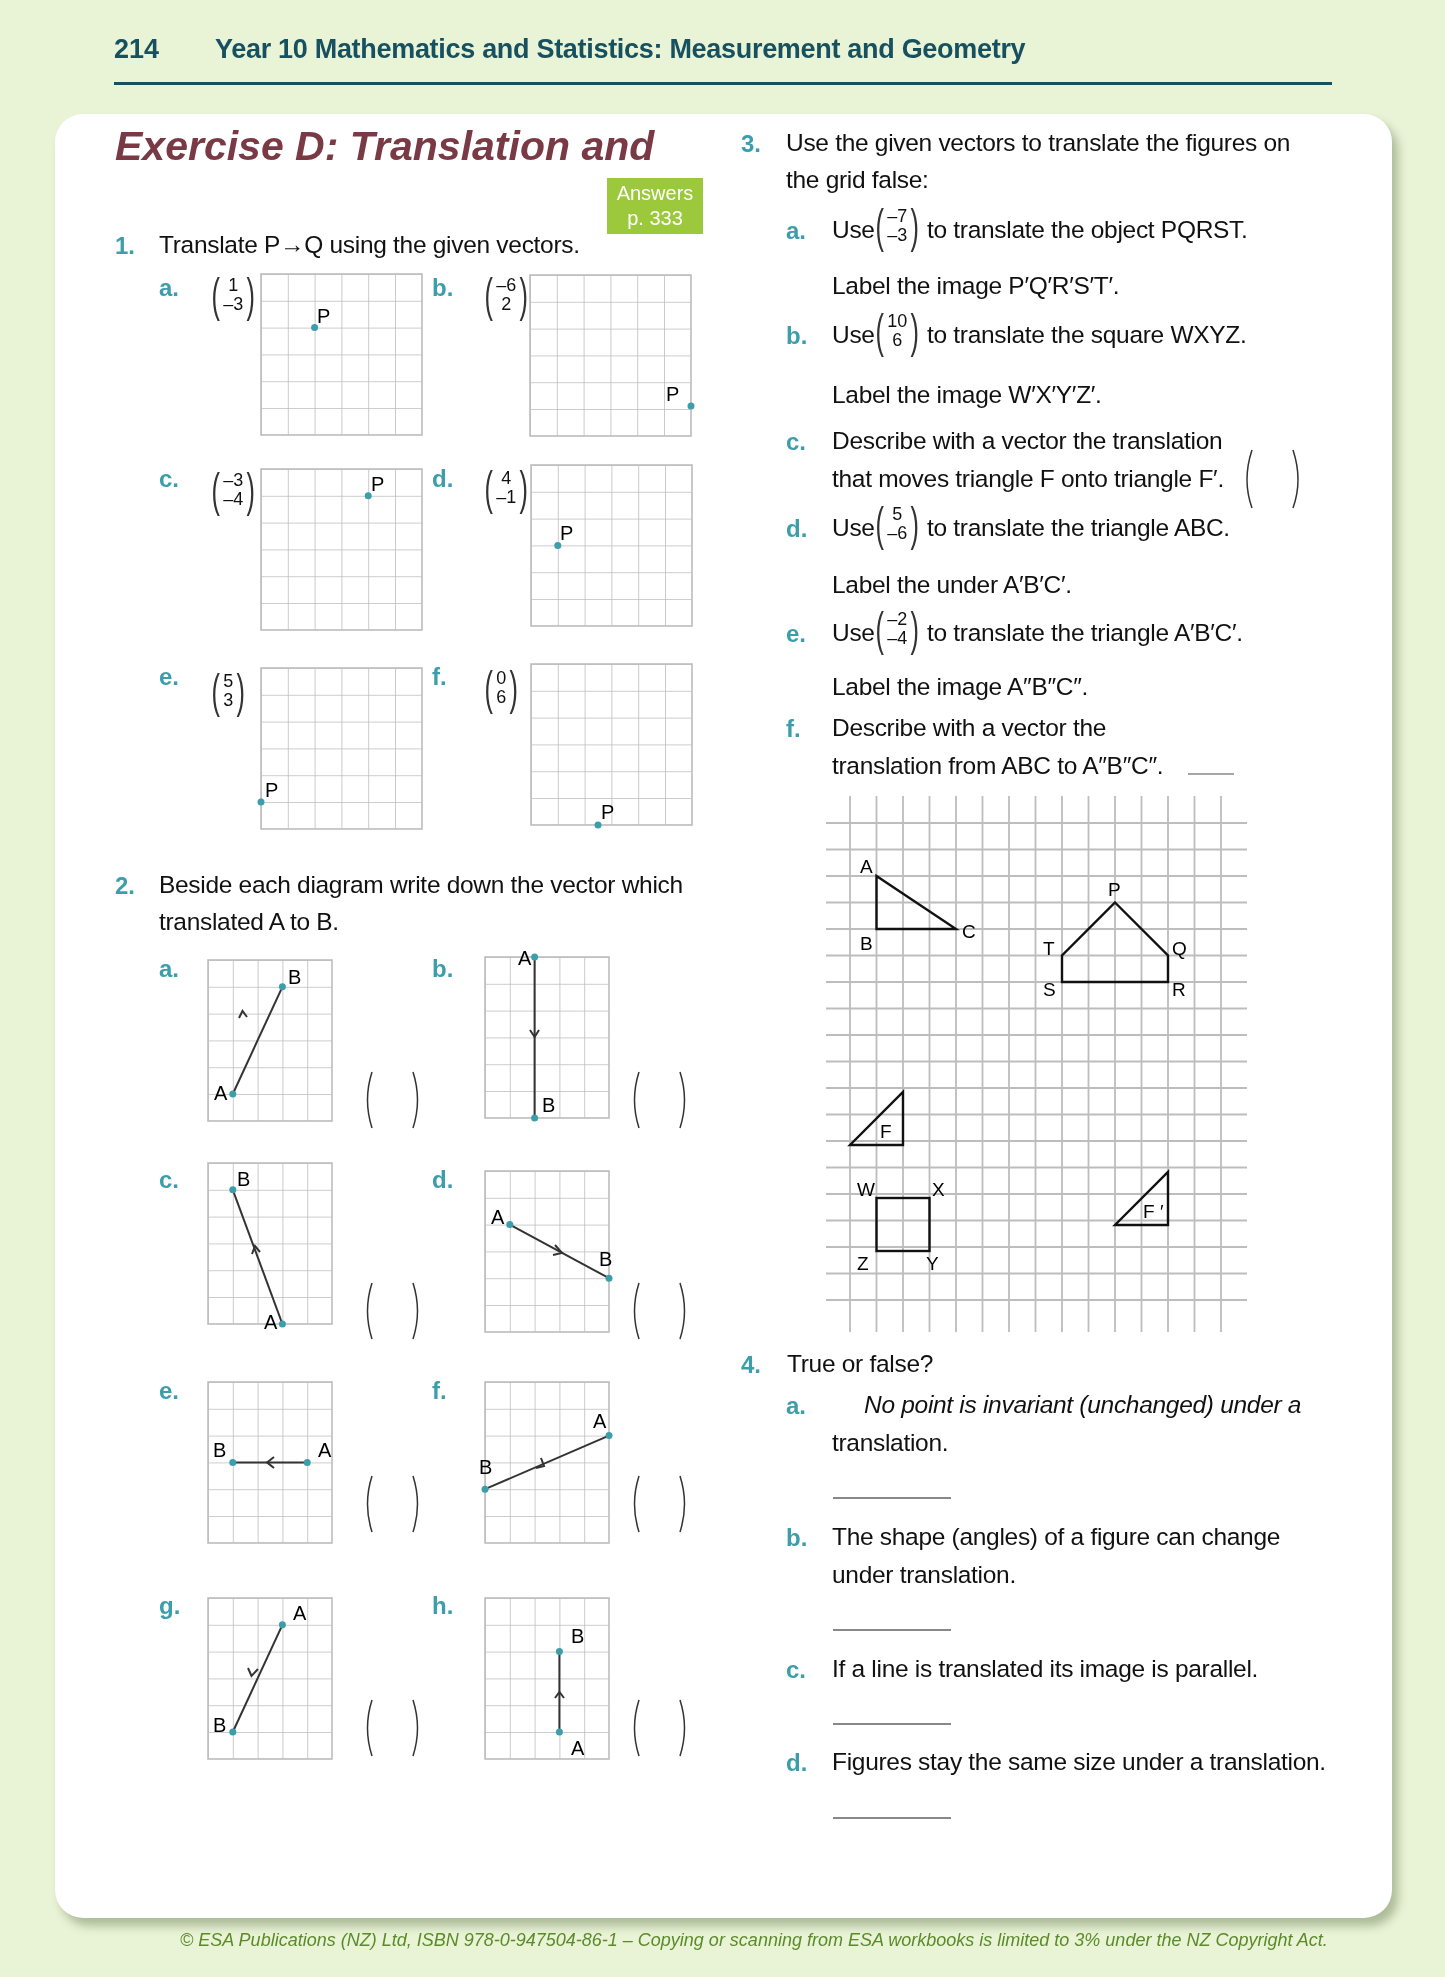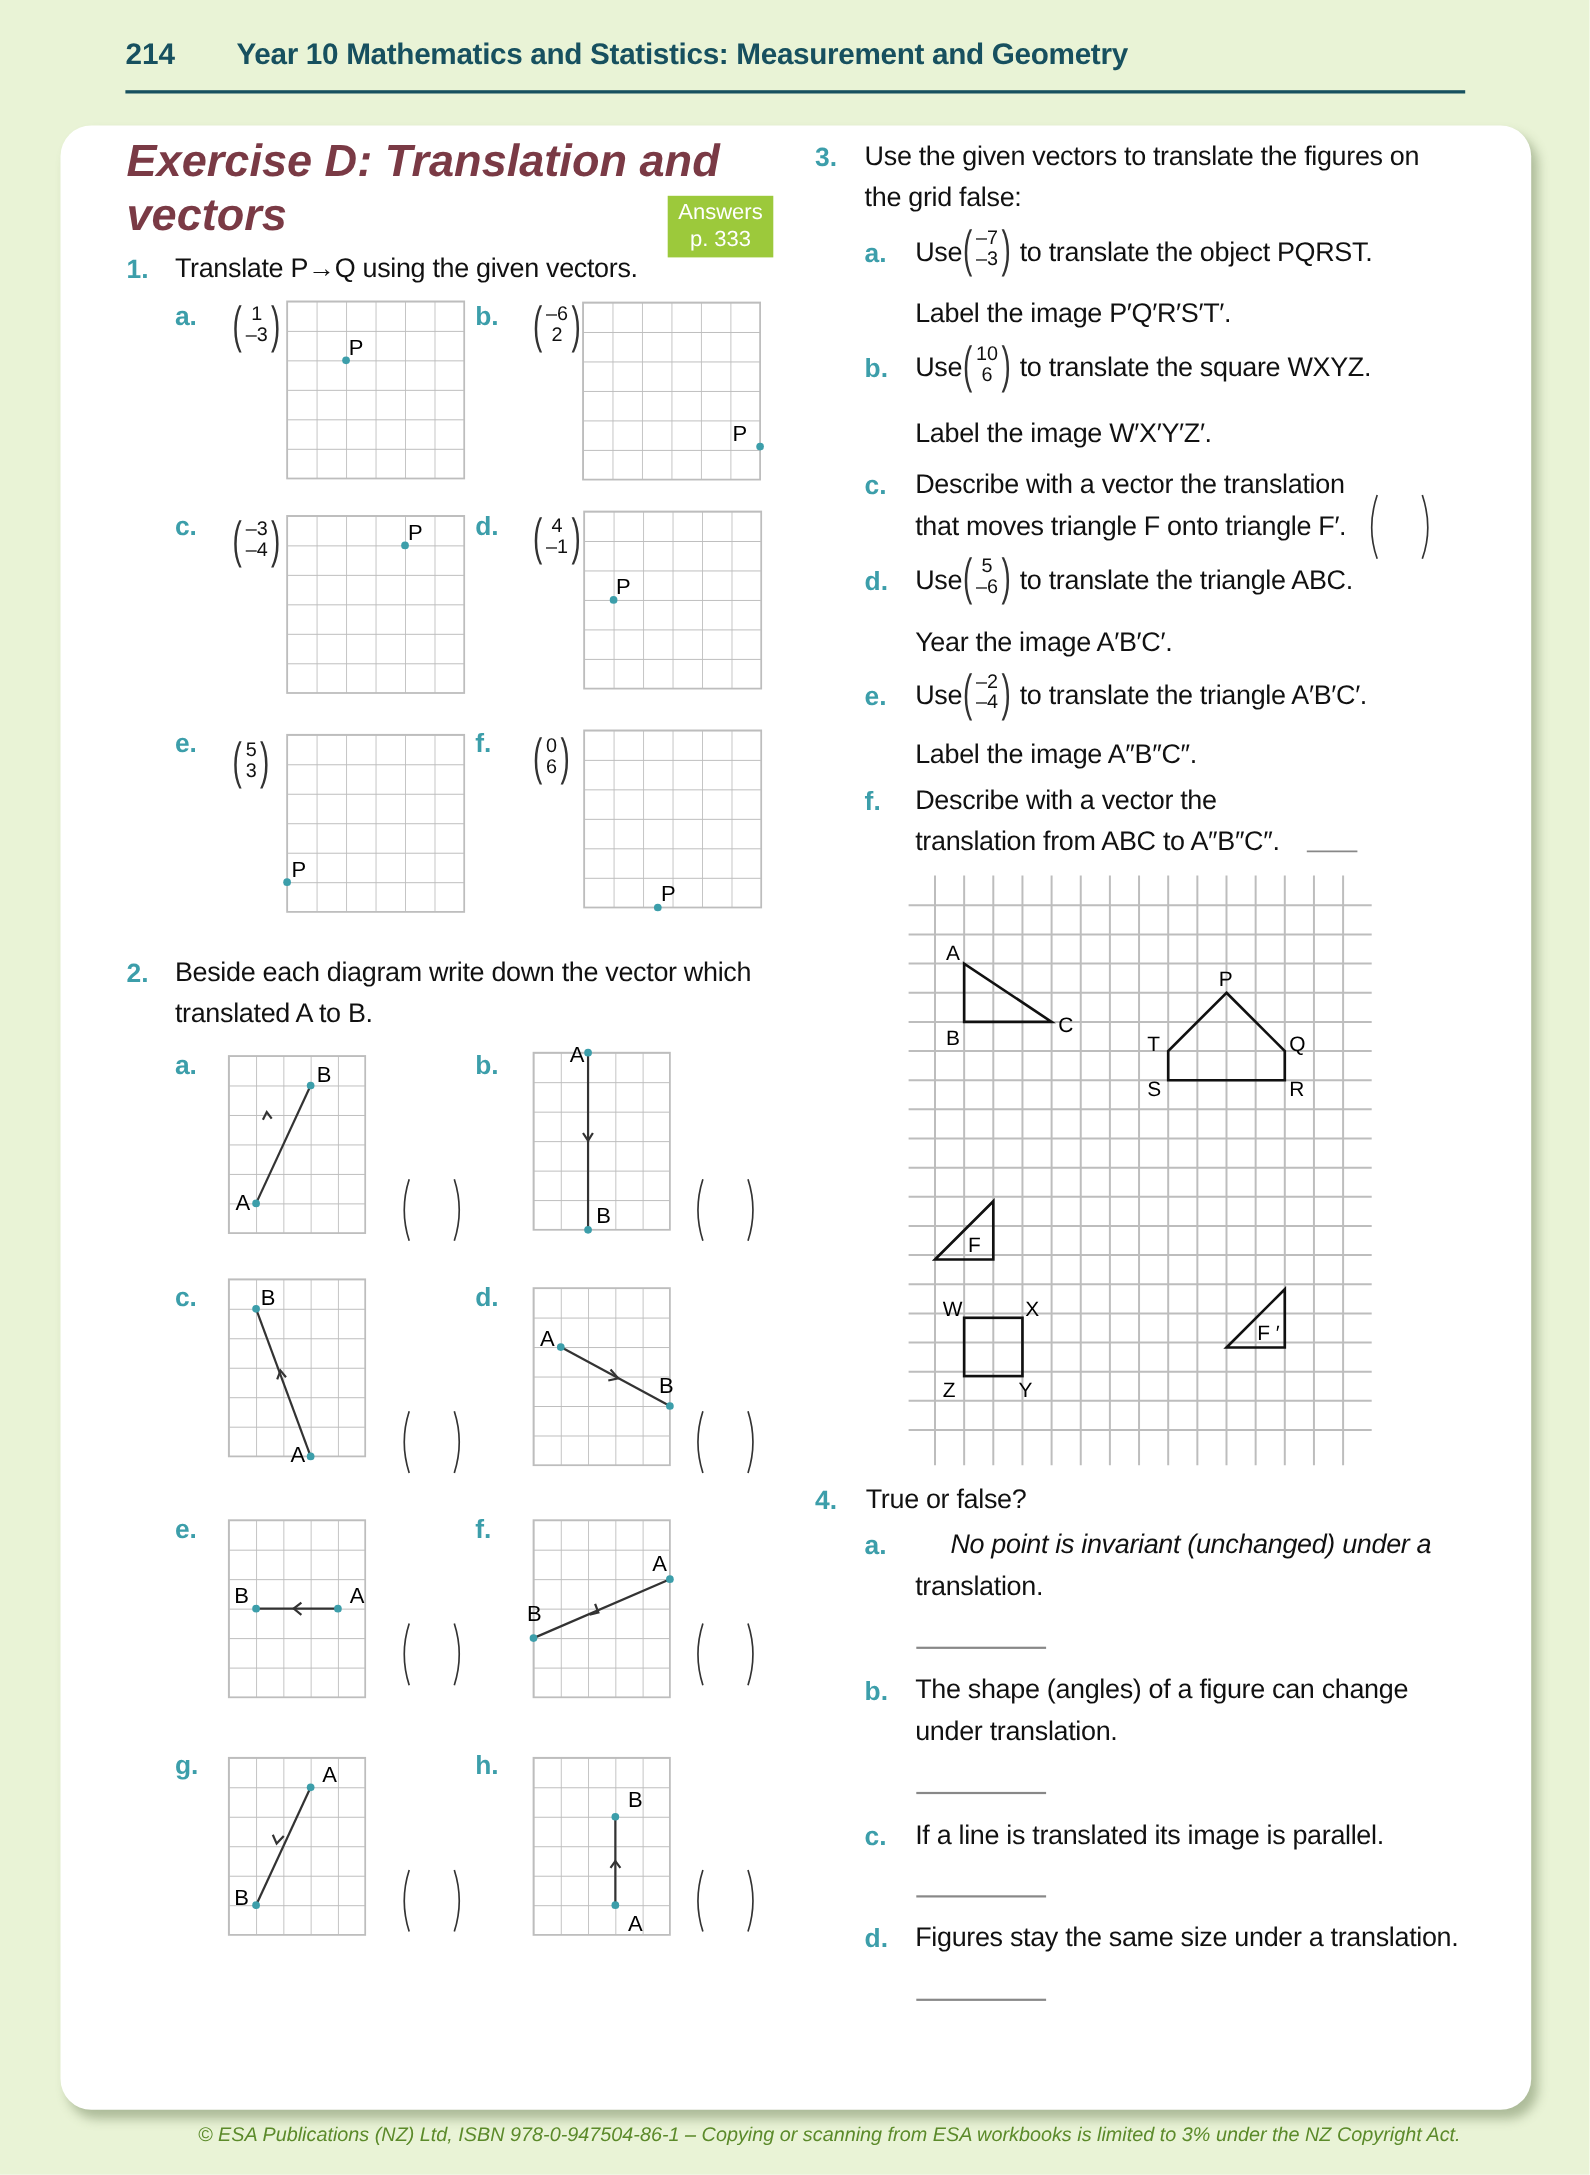--- a/index.html
+++ b/index.html
@@ -27,21 +27,20 @@
 <body>
 
 <div class="abs hdr-num">214</div>
 <div class="abs hdr-title">Year 10 Mathematics and Statistics: Measurement and Geometry</div>
 <div class="abs hdr-rule"></div>
 
 <div class="abs card"></div>
 
 <div class="abs ex-title">
   <div>Exercise D: Translation and</div>
-  <div>vectors</div>
 </div>
 <div class="abs answers">
   <div>Answers</div>
   <div>p. 333</div>
 </div>
 
 <div class="abs qnum" style="left:115px;top:232px;">1.</div>
 <div class="abs txt" style="left:159px;top:231px;text-align:right;">Translate P→Q using the given vectors.</div>
 
 <div class="abs sub" style="left:159px;top:274px;">a.</div>
@@ -377,21 +376,21 @@
 <div class="abs txt" style="left:832px;top:514px;">Use</div>
 <div class="vec vec-inline" style="left:872px;top:501px;">
     <span class="br">(</span>
     <span class="nums">
       <span>5</span>
       <span>–6</span>
     </span>
     <span class="br">)</span>
   </div>
 <div class="abs txt" style="left:927px;top:514px;">to translate the triangle ABC.</div>
-<div class="abs txt" style="left:832px;top:571px;">Year the image A′B′C′.</div>
+<div class="abs txt" style="left:832px;top:571px;">Label the under A′B′C′.</div>
 
 <div class="abs sub" style="left:786px;top:620px;">e.</div>
 <div class="abs txt" style="left:832px;top:619px;">Use</div>
 <div class="vec vec-inline" style="left:872px;top:606px;">
     <span class="br">(</span>
     <span class="nums">
       <span>–2</span>
       <span>–4</span>
     </span>
     <span class="br">)</span>

